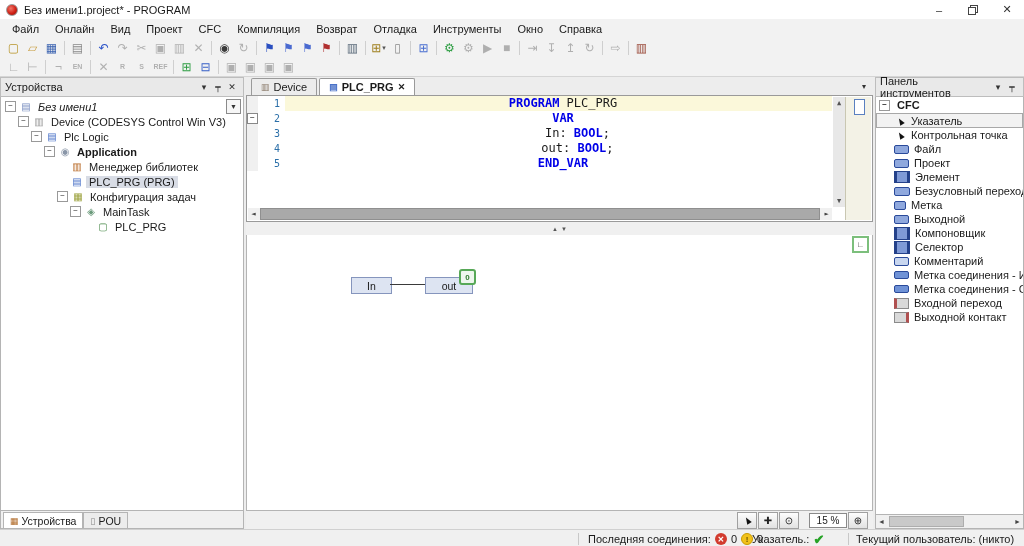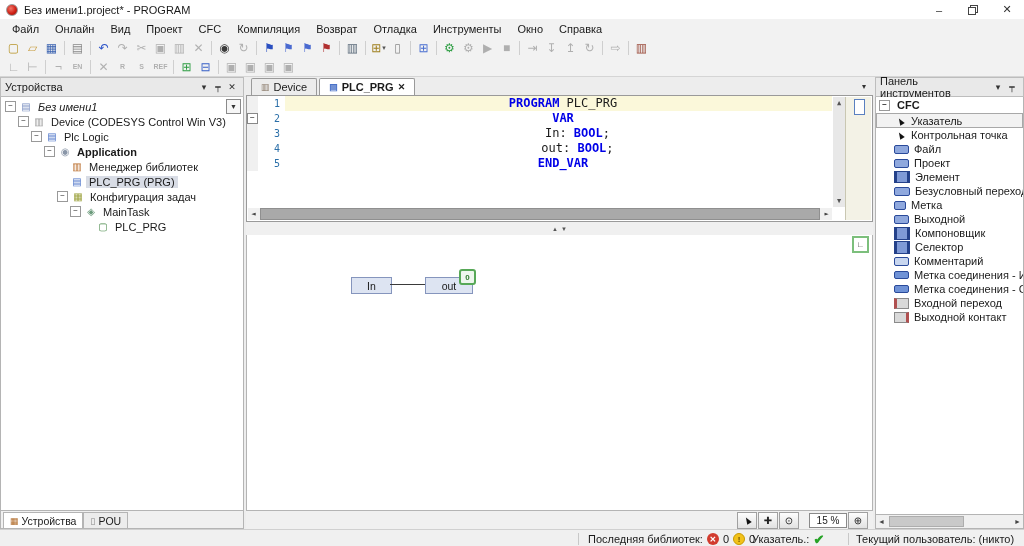--- a/index.html
+++ b/index.html
@@ -546,21 +546,21 @@
             <span class="rp-thumb"></span>
           </span>
         <span class="hs-btn">►</span>
       </div>
     </div>
   </div>
 
   <div class="statusbar">
     <span class="sb-sep" style="left:578px"></span>
     <div class="sb-group" style="left:588px">
-      <span>Последняя библиотек:</span>
+      <span>Последняя соединения:</span>
       <span class="sb-err">✕</span>
       <span>0</span>
       <span class="sb-warn">!</span>
       <span>0</span>
     </div>
     <div class="sb-group" style="left:752px">
       <span>Указатель.:</span>
       <span class="sb-ok">✔</span>
     </div>
     <span class="sb-sep" style="left:848px"></span>

